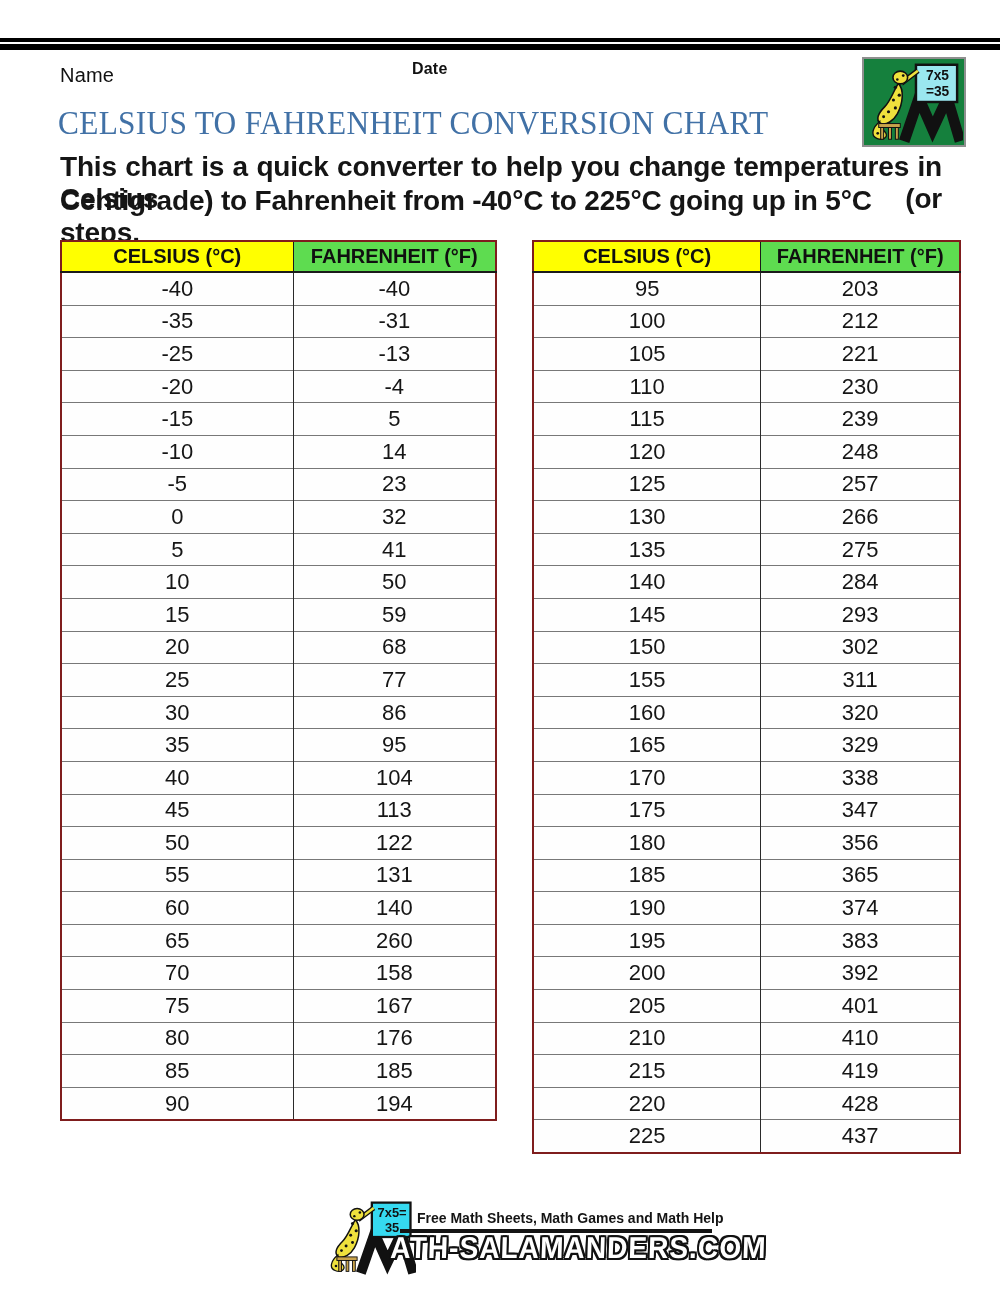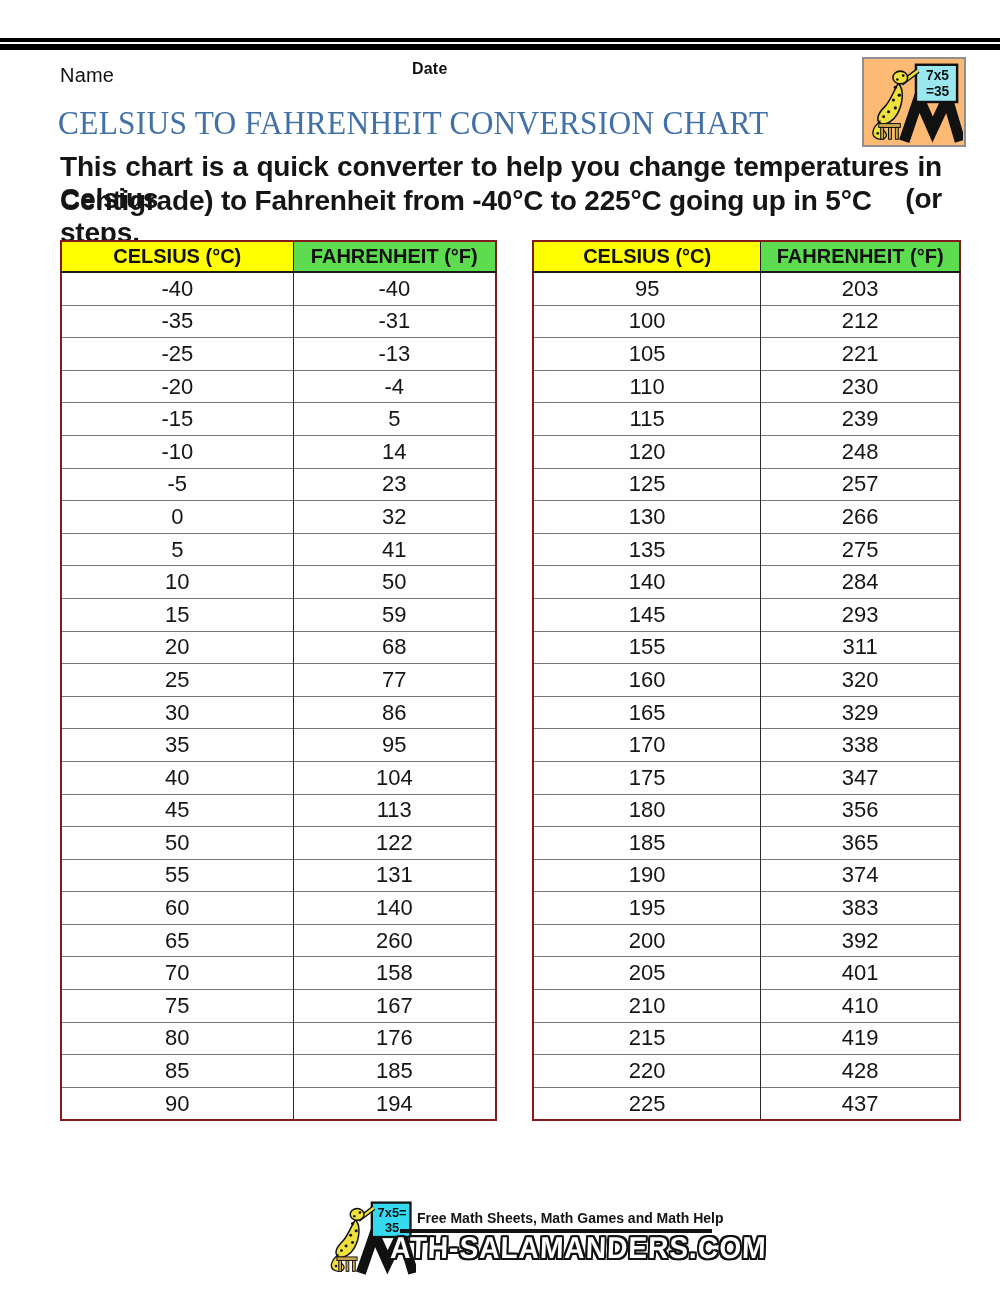--- a/index.html
+++ b/index.html
@@ -10,21 +10,21 @@
   
   .topbar{
     position:absolute;left:0;top:38px;width:1000px;height:12px;
     background:linear-gradient(180deg,#000 0,#000 4px,#fff 4px,#fff 6px,#000 6px,#000 12px);
   }
   .name-label{position:absolute;left:60px;top:64px;font-size:20px;font-weight:400;letter-spacing:.2px;}
   .date-label{position:absolute;left:412px;top:60px;font-size:16px;font-weight:600;letter-spacing:.2px;}
 
   .logo-box{
     position:absolute;left:862px;top:57px;width:104px;height:90px;
-    border:2px solid #8f8f8f;background:#fdba74;box-sizing:border-box;
+    border:2px solid #8f8f8f;background:#15803d;box-sizing:border-box;
   }
   .logo-box svg{display:block;margin:1px auto 0;}
 
   .page-title{
     position:absolute;left:58px;top:105px;white-space:nowrap;
     font-family:"Liberation Serif", serif;font-size:33px;font-weight:500;
     color:#4171a6;letter-spacing:.3px;transform:scaleX(.95);transform-origin:left top;
   }
   .description{
     position:absolute;left:60px;top:151px;width:882px;
@@ -275,20 +275,24 @@
           <td class="c">135</td>
           <td>275</td>
         </tr>
         <tr>
           <td class="c">140</td>
           <td>284</td>
         </tr>
         <tr>
           <td class="c">145</td>
           <td>293</td>
+        </tr>
+        <tr>
+          <td class="c">150</td>
+          <td>302</td>
         </tr>
         <tr>
           <td class="c">155</td>
           <td>311</td>
         </tr>
         <tr>
           <td class="c">160</td>
           <td>320</td>
         </tr>
         <tr>

